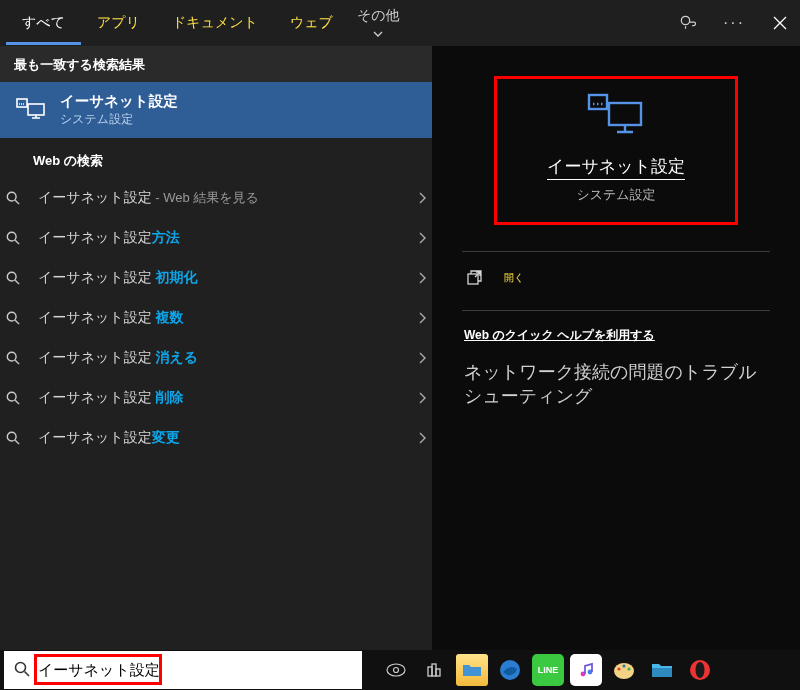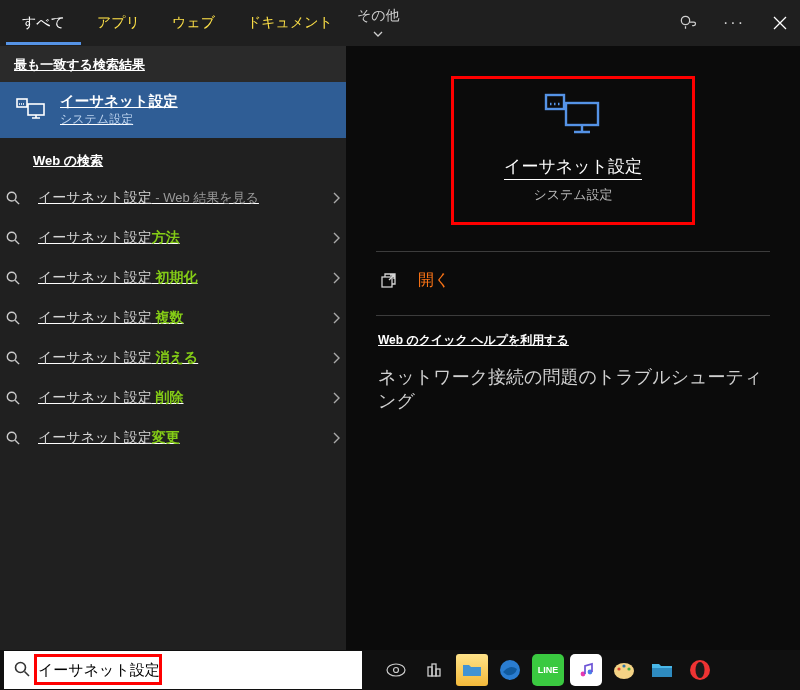--- a/index.html
+++ b/index.html
@@ -10,44 +10,44 @@
     .tabs-row { display: flex; align-items: center; height: 46px; background: #1f1f1f; padding: 0 6px; position: relative; }
     .tab { padding: 12px 16px 10px; font-size: 14px; color: #fde047; cursor: pointer; border-bottom: 3px solid transparent; }
     .tab.active { color: #fff; border-bottom-color: #5593e6; }
     .tab-more { padding: 12px 8px; font-size: 14px; color: #cfcfcf; display: flex; align-items: center; gap: 4px; cursor: pointer; flex-direction: column; }
     .right-controls { position: absolute; right: 6px; top: 0; height: 46px; display: flex; align-items: center; gap: 18px; }
     .ctrl-btn { width: 28px; height: 28px; display: flex; align-items: center; justify-content: center; color: #cfcfcf; cursor: pointer; font-size: 16px; }
     .ctrl-btn.close { font-size: 20px; }
     
     .body { flex: 1; display: flex; min-height: 0; }
     
-    .left-panel { width: 346px; background: #202020; display: flex; flex-direction: column; text-decoration: underline; }
+    .left-panel { width: 432px; background: #202020; display: flex; flex-direction: column; }
     .section-header { padding: 10px 14px 8px; font-size: 13px; font-weight: 600; color: #fff; background: #2a2a2a; }
     
     .best-match-item { display: flex; align-items: center; padding: 10px 14px; background: #2f5d95; cursor: pointer; gap: 12px; }
     .best-match-item .icon-wrap { width: 34px; height: 34px; display: flex; align-items: center; justify-content: center; }
     .best-match-item .txt .title { font-size: 14.5px; font-weight: 600; color: #fff; }
     .best-match-item .txt .sub { font-size: 12px; color: #bcd3ee; }
     
     .web-item { display: flex; align-items: center; padding: 10px 6px; cursor: pointer; height: 40px; }
     .web-item .search-ico { width: 20px; color: #ccc; margin-right: 12px; font-size: 15px; flex-shrink: 0; }
     .web-item .label { flex: 1; font-size: 14px; color: #ddd; white-space: nowrap; overflow: hidden; }
     .web-item .label .prefix { color: #d5d5d5; }
     .web-item .label .suffix-dim { color: #999; font-size: 13px; }
-    .web-item .label .suffix-bold { font-weight: 700; color: #84cc16; }
+    .web-item .label .suffix-bold { font-weight: 700; color: #0ea5e9; }
     .web-item .chev { color: #aaa; font-size: 16px; }
     
     .right-panel { flex: 1; background: #0b0b0b; padding: 30px 30px 10px; display: flex; flex-direction: column; }
     .preview-box { align-self: center; border: 3px solid #ff0000; padding: 14px 50px 18px; display: flex; flex-direction: column; align-items: center; margin-bottom: 20px; }
     .preview-box .ico { margin-bottom: 16px; }
     .preview-box .title { font-size: 17px; color: #fff; border-bottom: 1px solid #fff; padding-bottom: 1px; margin-bottom: 6px; }
     .preview-box .sub { font-size: 13px; color: #b7b7b7; }
     
     .divider { height: 1px; background: #3c3c3c; margin: 6px 0 0; }
-    .action-row { display: flex; align-items: center; gap: 18px; padding: 18px 4px; cursor: pointer; font-size: 16px; color: #f97316; }
+    .action-row { display: flex; align-items: center; gap: 18px; padding: 18px 4px; cursor: pointer; font-size: 10px; color: #fde047; }
     .action-row .open-ico { width: 20px; color: #d5d5d5; }
     
     .help-header { font-size: 12px; font-weight: 600; color: #ffffff; padding: 16px 2px 14px; text-decoration: underline; }
     .help-line { font-size: 18px; color: #d0d0d0; padding: 2px 2px 10px; cursor: pointer; }
     
     .taskbar { height: 40px; background: #101010; display: flex; align-items: center; position: relative; }
     .search-wrap { display: flex; align-items: center; background: #fff; height: 38px; margin-left: 4px; width: 358px; position: relative; }
     .search-wrap .mag { position: absolute; left: 10px; top: 10px; color: #444; }
     .search-wrap input { border: none; outline: none; font-size: 15px; height: 30px; margin-left: 34px; width: 300px; color: #000; background: transparent; }
     .search-red { position: absolute; left: 30px; top: 3px; width: 128px; height: 31px; border: 3px solid #ff0000; pointer-events: none; }
@@ -57,22 +57,22 @@
     
     svg { display: block; }
   </style>
 </head>
 <body>
 
 <div class="window">
   <div class="tabs-row">
     <div class="tab active">すべて</div>
     <div class="tab">アプリ</div>
+    <div class="tab">ドキュメント</div>
     <div class="tab">ウェブ</div>
-    <div class="tab">ドキュメント</div>
     <div class="tab-more">
       <span>その他</span>
       <svg width="10" height="10" viewBox="0 0 10 10">
           <path d="M1 3 L5 7 L9 3" stroke="#cfcfcf" stroke-width="1.3" fill="none"></path>
         </svg>
     </div>
     <div class="right-controls">
       <div class="ctrl-btn">
         <svg width="20" height="20" viewBox="0 0 24 24" fill="none" stroke="#cfcfcf" stroke-width="1.5">
             <circle cx="9" cy="9" r="5"></circle>

